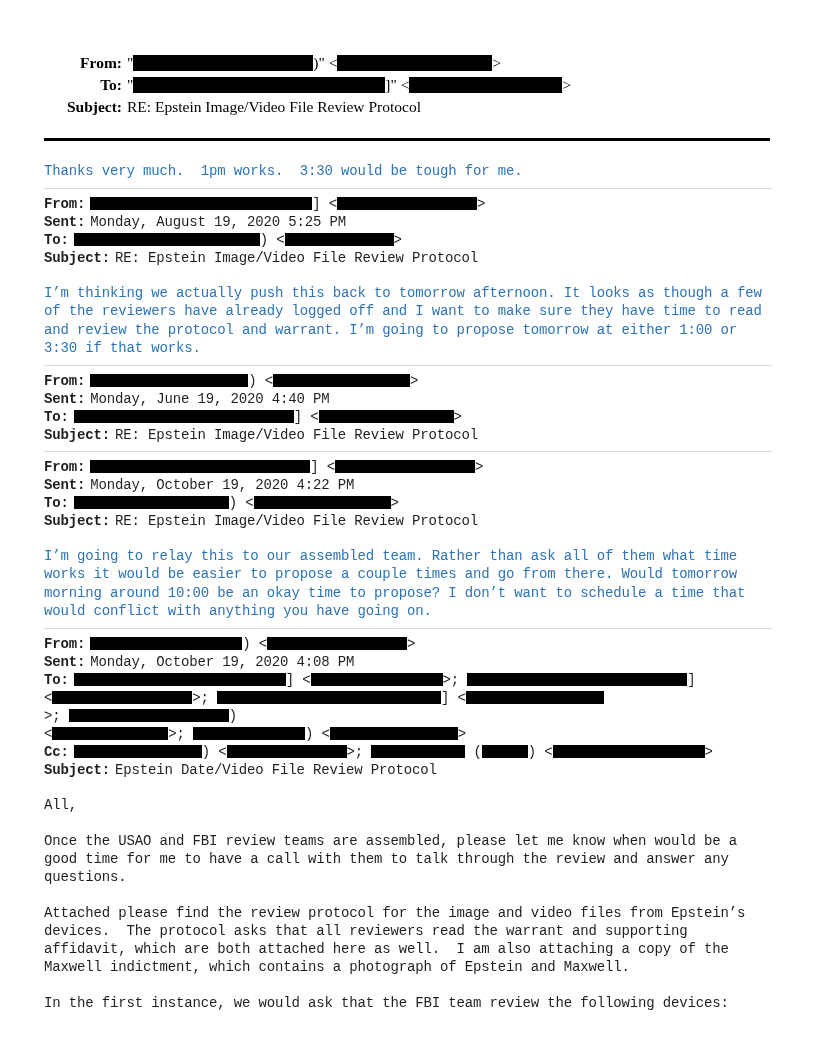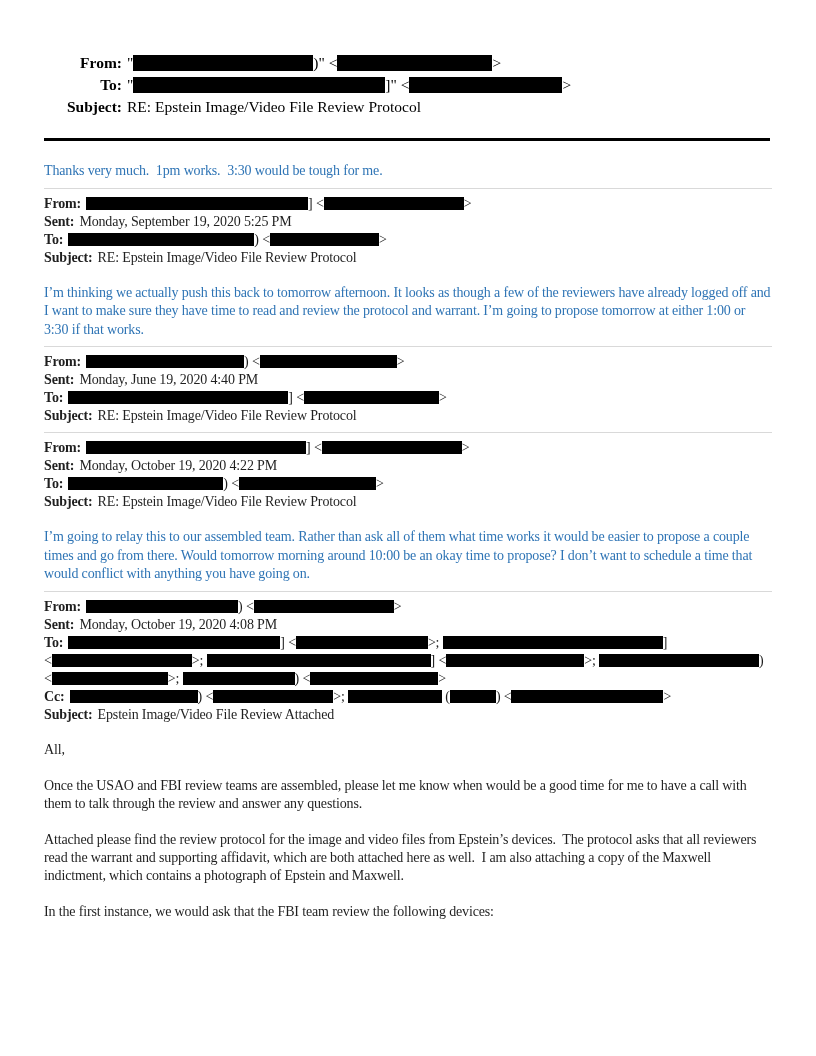--- a/index.html
+++ b/index.html
@@ -45,21 +45,21 @@
     margin: 20px 2px 0 0;
   }
   .q-section {
     border-top: 1px solid var(--divider, #d9d9d9);
     margin-top: 7px;
     padding-top: 6px;
   }
 
   
   .sans {
-    font-family: Liberation Serif, serif;
+    font-family: Liberation Mono, monospace;
     font-size: 14px;
     letter-spacing: -0.15px;
     color: var(--text-black, #1f1f1f);
   }
   .reply-para {
     margin: 21px 0 0 0;
     line-height: 18.5px;
     color: var(--reply-blue, #2E74B5);
     white-space: pre-wrap;
   }
@@ -111,21 +111,21 @@
 
   <hr class="rule-thick">
 
   <p class="sans reply-para">Thanks very much.  1pm works.  3:30 would be tough for me.</p>
 
   <div class="q-section sans">
     <div class="q-line">
       <span class="q-label">From:</span><span class="q-value"><span class="redact" style="width: 222px;"></span><span class="seg-text">] &lt;</span><span class="redact" style="width: 140px;"></span><span class="seg-text">&gt;</span></span>
     </div>
     <div class="q-line">
-      <span class="q-label">Sent:</span><span class="q-value">Monday, September 19, 2020 5:25 PM</span>
+      <span class="q-label">Sent:</span><span class="q-value">Monday, August 19, 2020 5:25 PM</span>
     </div>
     <div class="q-line">
       <span class="q-label">To:</span><span class="q-value"><span class="redact" style="width: 186px;"></span><span class="seg-text">) &lt;</span><span class="redact" style="width: 109px;"></span><span class="seg-text">&gt;</span></span>
     </div>
     <div class="q-line">
       <span class="q-label">Subject:</span><span class="q-value">RE: Epstein Image/Video File Review Protocol</span>
     </div>
     <p class="q-body-blue">I’m thinking we actually push this back to tomorrow afternoon. It looks as though a few of the reviewers have already logged off and I want to make sure they have time to read and review the protocol and warrant. I’m going to propose tomorrow at either 1:00 or 3:30 if that works.</p>
   </div>
 
@@ -173,21 +173,21 @@
     <div class="q-line">
       <span class="q-value"><span class="seg-text">&lt;</span><span class="redact" style="width: 140px;"></span><span class="seg-text">&gt;; </span><span class="redact" style="width: 224px;"></span><span class="seg-text">] &lt;</span><span class="redact" style="width: 138px;"></span><span class="seg-text">&gt;; </span><span class="redact" style="width: 160px;"></span><span class="seg-text">)</span></span>
     </div>
     <div class="q-line">
       <span class="q-value"><span class="seg-text">&lt;</span><span class="redact" style="width: 116px;"></span><span class="seg-text">&gt;; </span><span class="redact" style="width: 112px;"></span><span class="seg-text">) &lt;</span><span class="redact" style="width: 128px;"></span><span class="seg-text">&gt;</span></span>
     </div>
     <div class="q-line">
       <span class="q-label">Cc:</span><span class="q-value"><span class="redact" style="width: 128px;"></span><span class="seg-text">) &lt;</span><span class="redact" style="width: 120px;"></span><span class="seg-text">&gt;; </span><span class="redact" style="width: 94px;"></span><span class="seg-text"> (</span><span class="redact" style="width: 46px;"></span><span class="seg-text">) &lt;</span><span class="redact" style="width: 152px;"></span><span class="seg-text">&gt;</span></span>
     </div>
     <div class="q-line">
-      <span class="q-label">Subject:</span><span class="q-value">Epstein Image/Video File Review Attached</span>
+      <span class="q-label">Subject:</span><span class="q-value">Epstein Date/Video File Review Protocol</span>
     </div>
     <div class="black-body">
       <p>All,</p>
       <p>Once the USAO and FBI review teams are assembled, please let me know when would be a good time for me to have a call with them to talk through the review and answer any questions.</p>
       <p>Attached please find the review protocol for the image and video files from Epstein’s devices.  The protocol asks that all reviewers read the warrant and supporting affidavit, which are both attached here as well.  I am also attaching a copy of the Maxwell indictment, which contains a photograph of Epstein and Maxwell.</p>
       <p>In the first instance, we would ask that the FBI team review the following devices:</p>
     </div>
   </div>
 
 </div>

